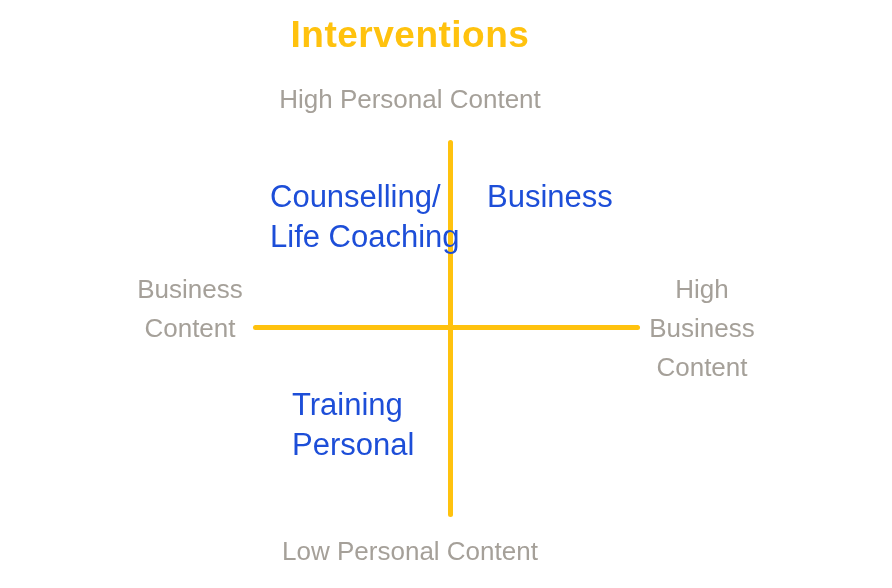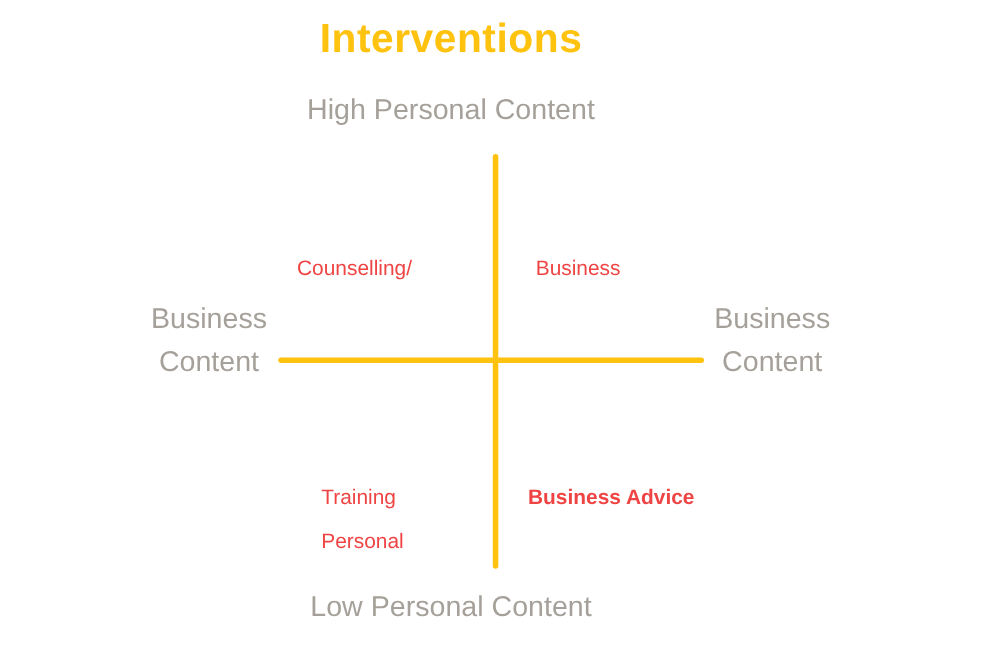--- a/index.html
+++ b/index.html
@@ -73,26 +73,25 @@
     height: 377px;
   }
   .line-horizontal {
     left: 253px;
     top: 325px;
     width: 387px;
     height: 5px;
   }
   .quadrant {
     position: absolute;
-    color: #ef4444;
-    font-size: 19px;
+    color: #1d4ed8;
+    font-size: 31px;
     font-weight: 400;
     line-height: 40px;
     white-space: nowrap;
-    margin-top: 48px;
   }
   .quadrant.bold {
     font-weight: 700;
   }
   .q-top-left    { left: 270px; top: 177px; }
   .q-top-right   { left: 487px; top: 177px; }
   .q-bottom-left { left: 292px; top: 385px; }
   .q-bottom-right{ left: 480px; top: 385px; }
 </style>
 </head>
@@ -103,39 +102,40 @@
   <div class="title">Interventions</div>
 
   <div class="axis-label axis-label-top">High Personal Content</div>
 
   <div class="axis-label axis-label-left">
     <div>Business</div>
     <div>Content</div>
   </div>
 
   <div class="axis-label axis-label-right">
+    <div>High</div>
     <div>Business</div>
     <div>Content</div>
   </div>
 
   <div class="line line-vertical"></div>
   <div class="line line-horizontal"></div>
 
   <div class="quadrant q-top-left">
     <div>Counselling/</div>
+    <div>Life Coaching</div>
   </div>
 
   <div class="quadrant q-top-right">
     <div>Business</div>
   </div>
 
   <div class="quadrant q-bottom-left">
     <div>Training</div>
     <div>Personal</div>
   </div>
 
   <div class="quadrant q-bottom-right bold">
-    <div>Business Advice</div>
   </div>
 
   <div class="axis-label axis-label-bottom">Low Personal Content</div>
 
 </div>
 
 </body></html>

